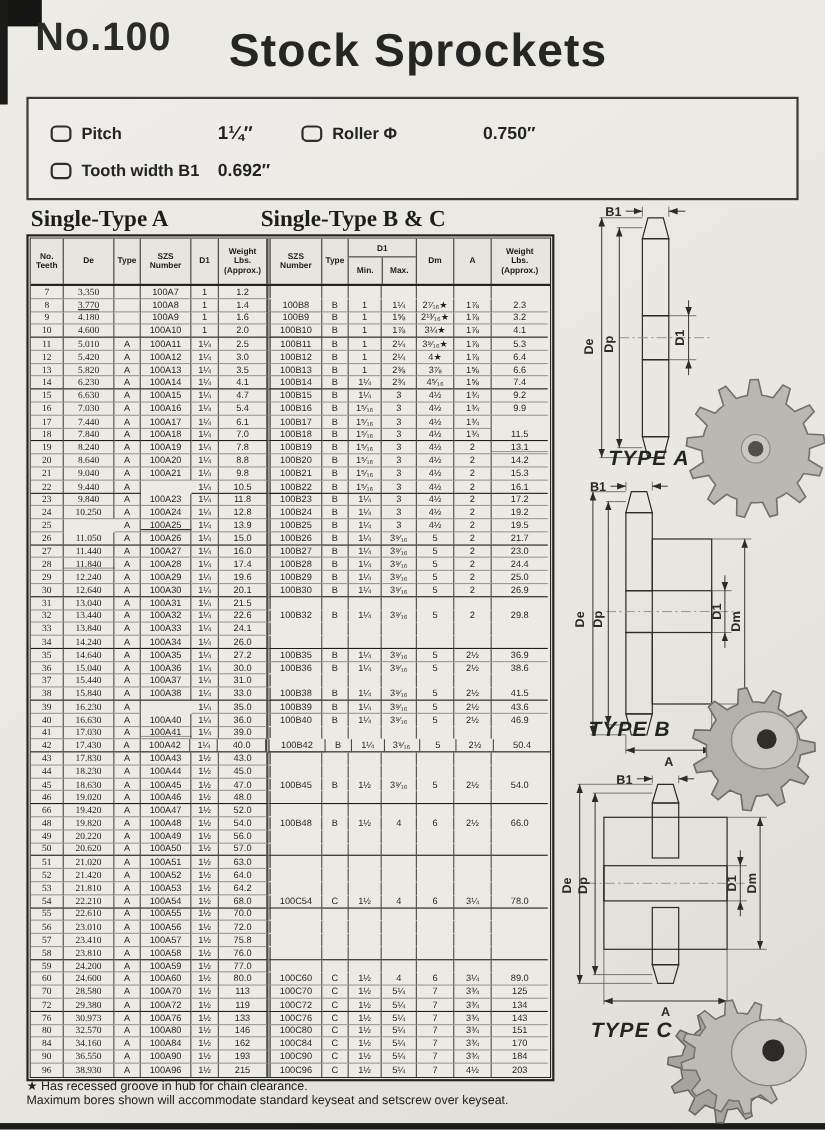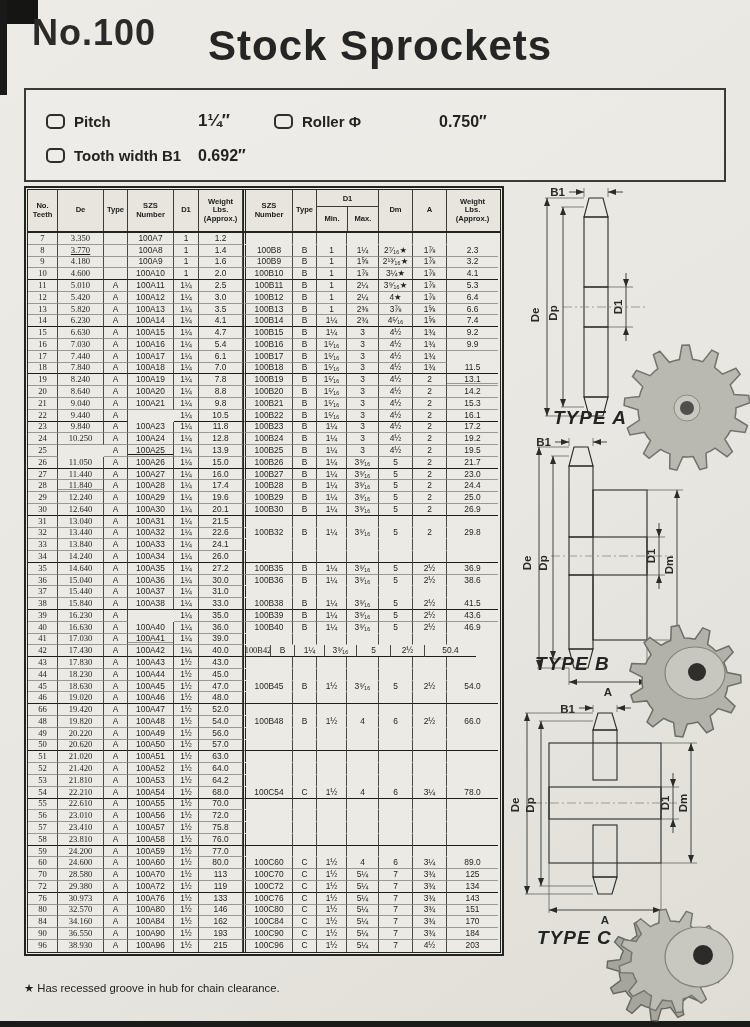--- a/index.html
+++ b/index.html
@@ -88,20 +88,24 @@
   </div>
   <div class="spec-value" style="left:413px;top:23px;">0.750″</div>
   <div class="spec-item" style="left:20px;top:57px;">
     <div class="cbx"></div>
     <div class="spec-label">Tooth width B1</div>
   </div>
   <div class="spec-value" style="left:172px;top:57px;">0.692″</div>
 </div>
 
 <div class="table-wrap">
+  <div class="section-heads">
+    <span class="sec-a">Single-Type A</span>
+    <span class="sec-bc">Single-Type B &amp; C</span>
+  </div>
   <div class="frame">
     <div class="frame-inner">
       <div class="thead">
         <div class="th" style="width:30px">No.
 Teeth</div>
         <div class="th" style="width:46px">De</div>
         <div class="th" style="width:24px">Type</div>
         <div class="th" style="width:46px">SZS
 Number</div>
         <div class="th" style="width:25px">D1</div>
@@ -650,21 +654,21 @@
             <div class="td nobb" style="width: 34px;"></div>
             <div class="td nobb" style="width: 51px;"></div>
           </div>
           <div class="tr group">
             <div class="td serif" style="width: 30px;">42</div>
             <div class="td serif" style="width: 46px;">17.430</div>
             <div class="td" style="width: 24px;">A</div>
             <div class="td" style="width: 46px;">100A42</div>
             <div class="td" style="width: 25px;">1¼</div>
             <div class="td" style="width: 44px;">40.0</div>
-            <div class="td bstart nobb" style="width: 28px; font-family: Liberation Serif, serif;">100B42</div>
+            <div class="td bstart nobb" style="width: 54px;">100B42</div>
             <div class="td nobb" style="width: 24px;">B</div>
             <div class="td nobb" style="width: 30px;">1¼</div>
             <div class="td nobb" style="width: 32px;">3⁹⁄₁₆</div>
             <div class="td nobb" style="width: 34px;">5</div>
             <div class="td nobb" style="width: 34px;">2½</div>
             <div class="td nobb" style="width: 51px;">50.4</div>
           </div>
           <div class="tr">
             <div class="td serif" style="width: 30px;">43</div>
             <div class="td serif" style="width: 46px;">17.830</div>
@@ -1040,20 +1044,21 @@
             <div class="td nobb" style="width: 34px;">4½</div>
             <div class="td nobb" style="width: 51px;">203</div>
           </div>
         </div>
     </div>
   </div>
 </div>
 
 <div class="notes">
   <div>★ Has recessed groove in hub for chain clearance.</div>
+  <div>Maximum bores shown will accommodate standard keyseat and setscrew over keyseat.</div>
 </div>
 
 <div class="rightcol">
 
   <svg style="top:0" width="245" height="250" viewBox="0 0 245 250">
     <defs>
       <marker id="arA" markerWidth="9" markerHeight="8" refX="8" refY="3" orient="auto" markerUnits="userSpaceOnUse">
         <path d="M0,0 L8,3 L0,6 z" fill="#2b2b27"></path>
       </marker>
       <marker id="arAs" markerWidth="9" markerHeight="8" refX="8" refY="3" orient="auto-start-reverse" markerUnits="userSpaceOnUse">

